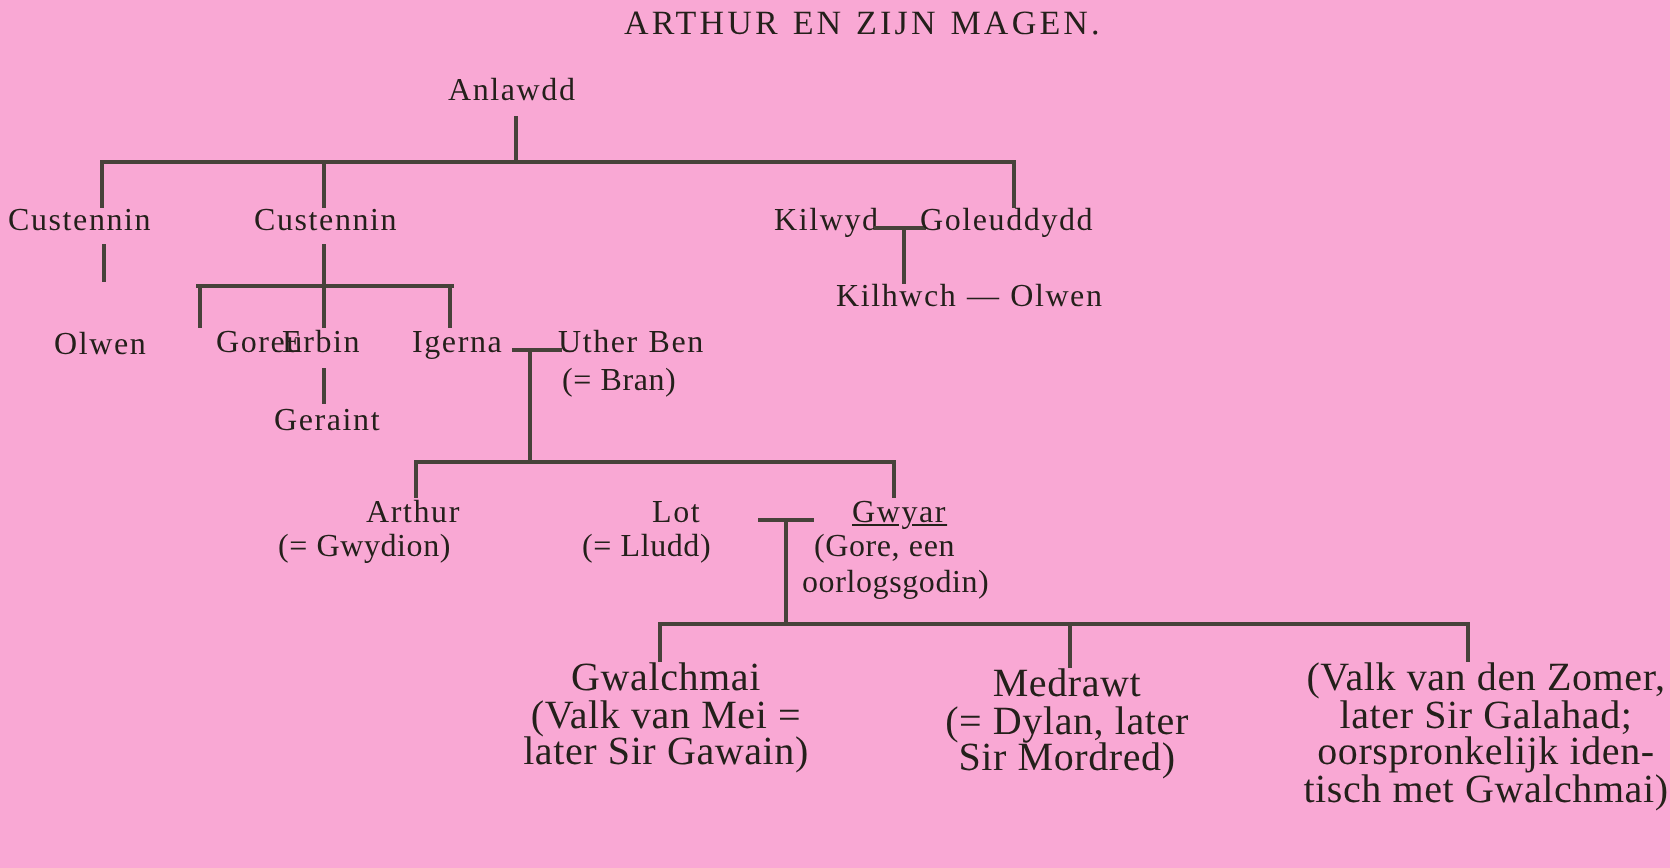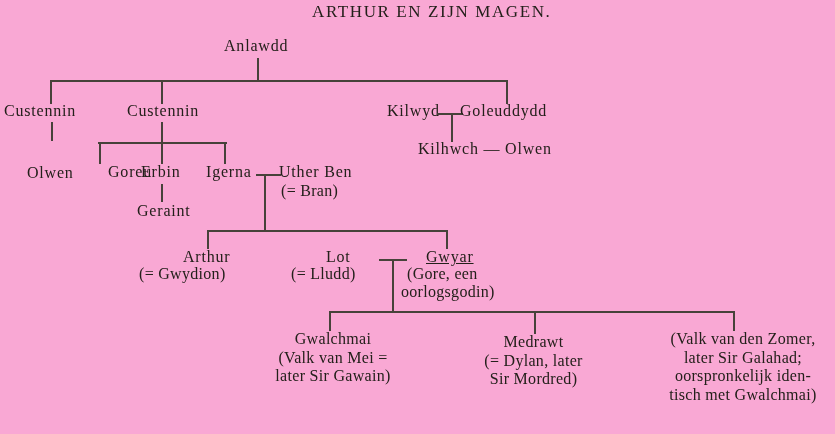--- a/index.html
+++ b/index.html
@@ -21,21 +21,21 @@
     letter-spacing: 0.8px;
   }
   .note { letter-spacing: 0.3px; }
   .title {
     font-size: 17px;
     letter-spacing: 1.6px;
   }
   .block {
     position: absolute;
     text-align: center;
-    font-size: 16px;
+    font-size: 20px;
     line-height: 18.5px;
     letter-spacing: 0.3px;
   }
   .hl { position: absolute; height: 2px; background: #47423a; }
   .vl { position: absolute; width: 2px; background: #47423a; }
 </style>
 </head>
 <body>
 
 <div class="page">

